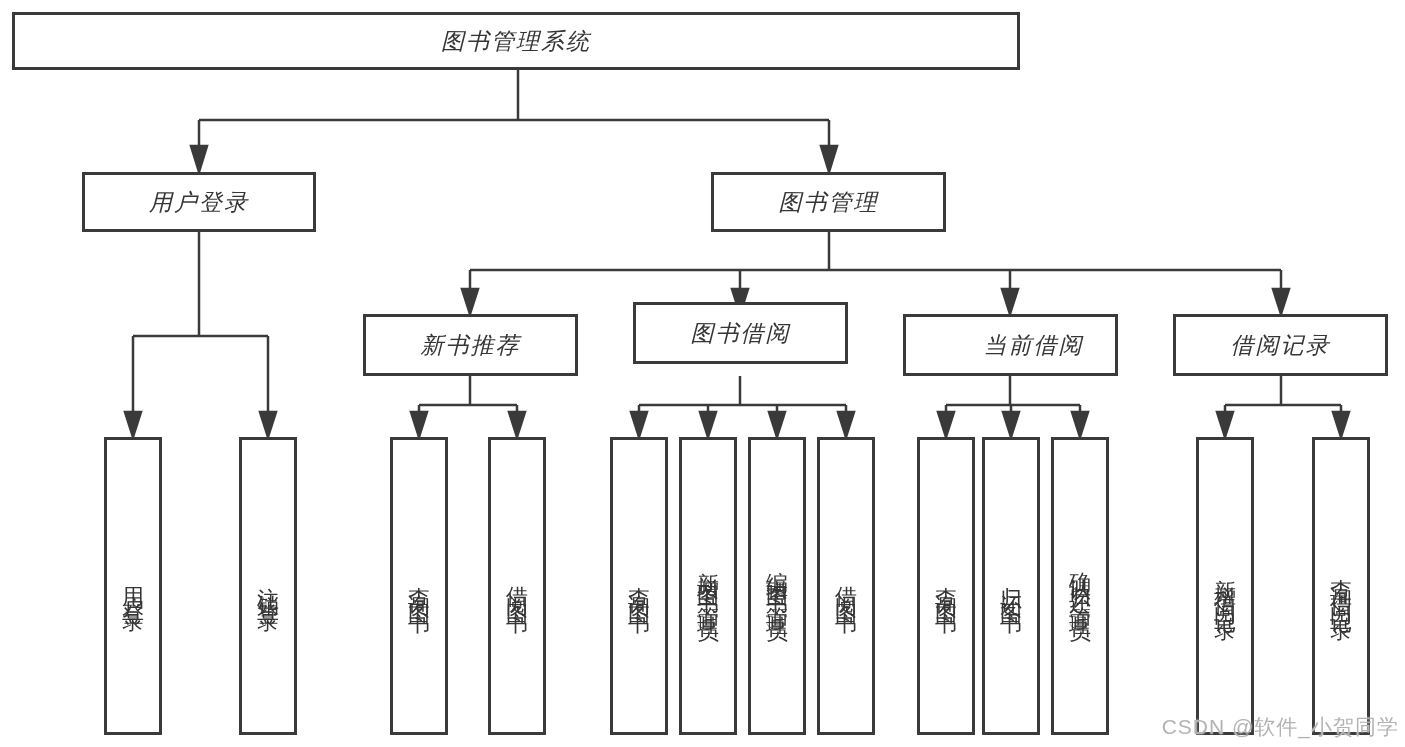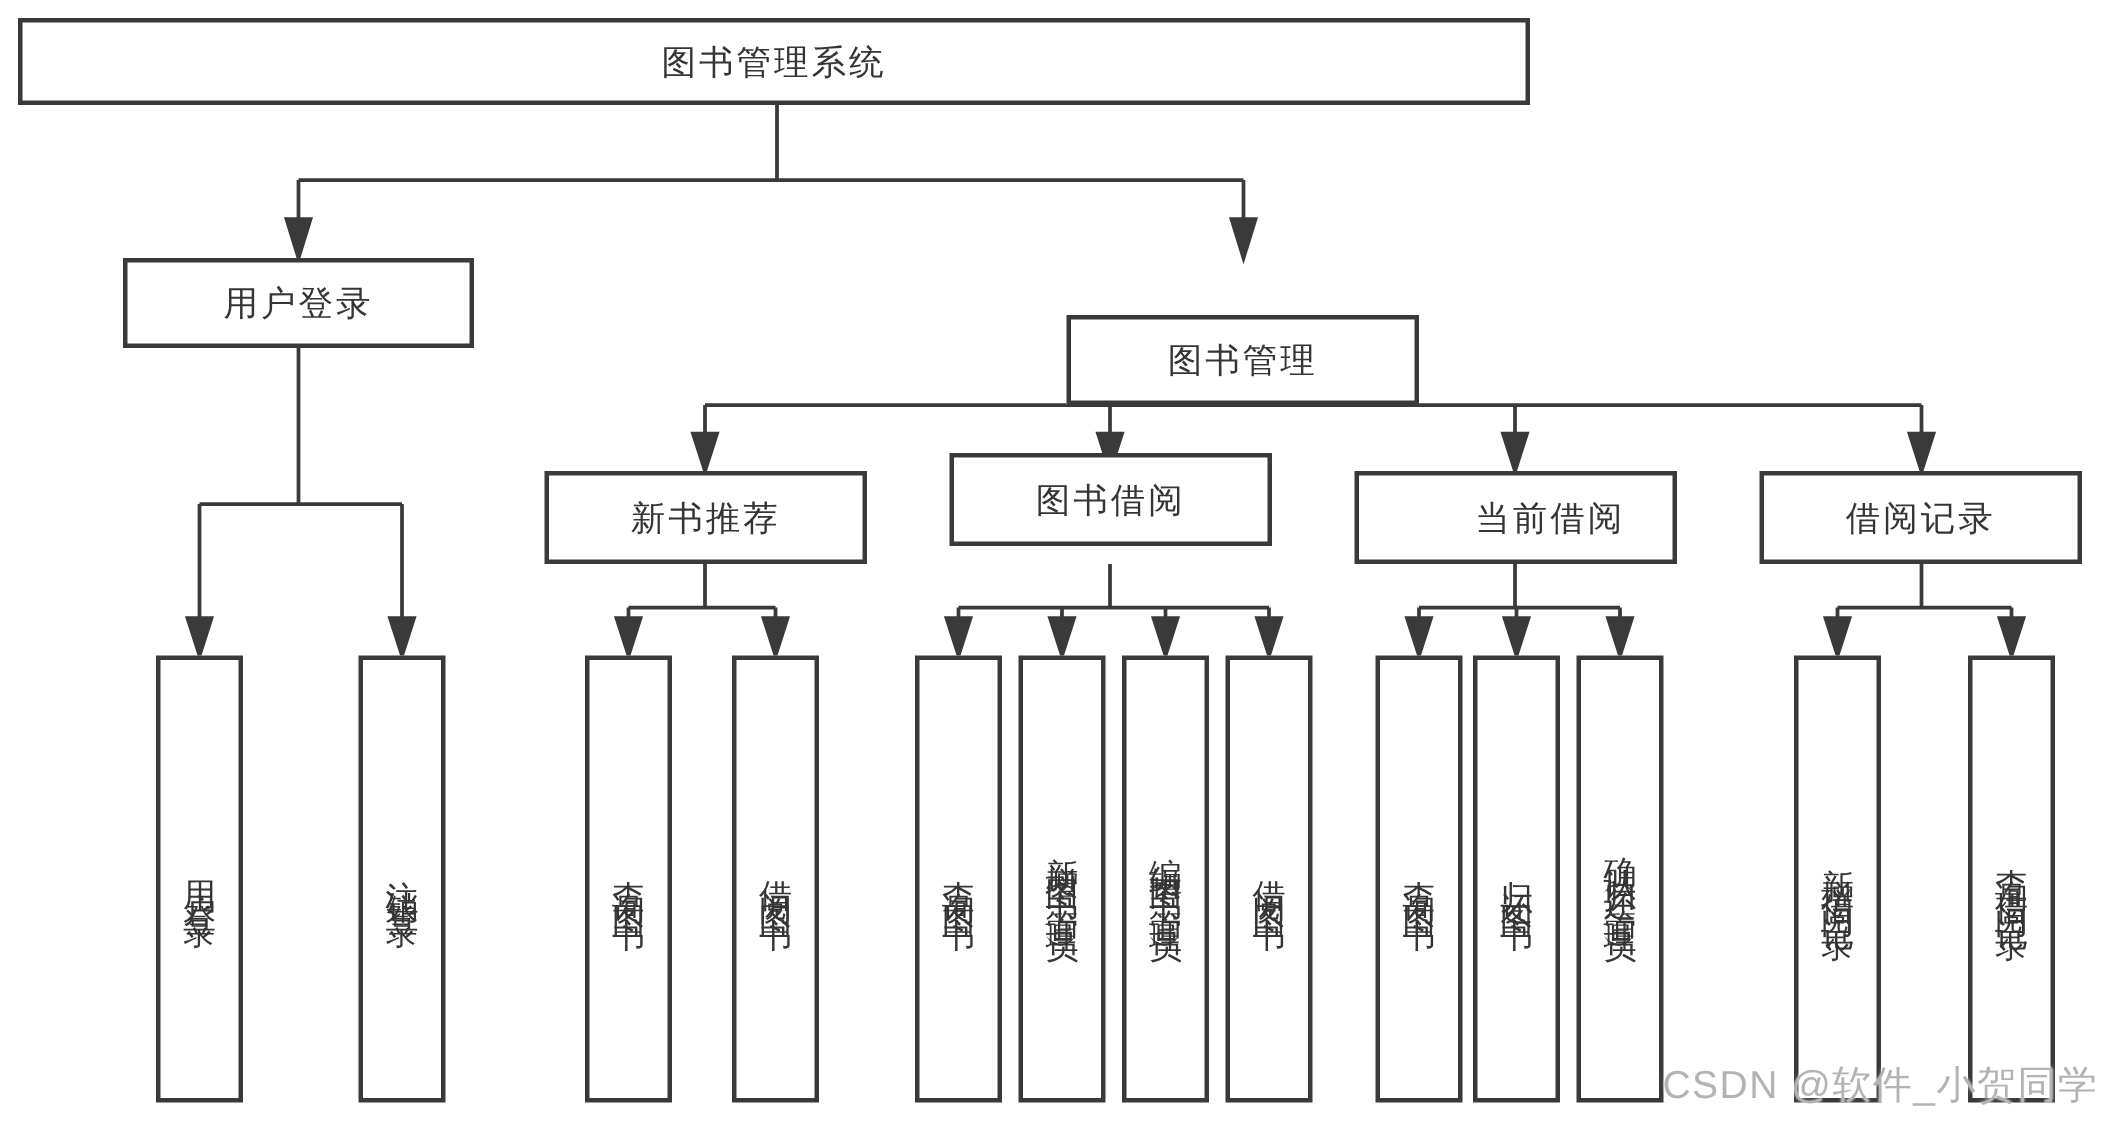--- a/index.html
+++ b/index.html
@@ -29,20 +29,21 @@
     background: #ffffff;
     display: flex;
     align-items: center;
     justify-content: center;
     color: #353535;
   }
   .h-label {
     font-size: 23px;
     letter-spacing: 2px;
     white-space: nowrap;
+    font-style: italic;
   }
   .leaf-box {
     top: 437px;
     width: 58px;
     height: 298px;
   }
   .v-text {
     writing-mode: vertical-rl;
     text-orientation: mixed;
     font-size: 22px;
@@ -50,21 +51,21 @@
     line-height: 1;
     white-space: nowrap;
   }
   .v-text.tight {
     letter-spacing: 0.32em;
   }
   #watermark {
     position: absolute;
     right: 6px;
     bottom: 6px;
-    font-size: 26px;
+    font-size: 21px;
     color: #b3b3b3;
     letter-spacing: 1px;
     white-space: nowrap;
     text-shadow: 0 0 2px #ffffff;
   }
 </style>
 </head>
 <body>
 
 <div id="diagram">
@@ -147,21 +148,21 @@
     </g>
   </svg>
 
   <div class="box" style="left:12px; top:12px; width:1008px; height:58px;">
     <span class="h-label">图书管理系统</span>
   </div>
 
   <div class="box" style="left:82px; top:172px; width:234px; height:60px;">
     <span class="h-label">用户登录</span>
   </div>
-  <div class="box" style="left:711px; top:172px; width:235px; height:60px;margin-top:38px;">
+  <div class="box" style="left:711px; top:172px; width:235px; height:60px;">
     <span class="h-label">图书管理</span>
   </div>
 
   <div class="box" style="left:363px; top:314px; width:215px; height:62px;justify-content:center;">
     <span class="h-label">新书推荐</span>
   </div>
   <div class="box" style="left:633px; top:302px; width:215px; height:62px;">
     <span class="h-label">图书借阅</span>
   </div>
   <div class="box" style="left:903px; top:314px; width:215px; height:62px;padding-left:46px;">

